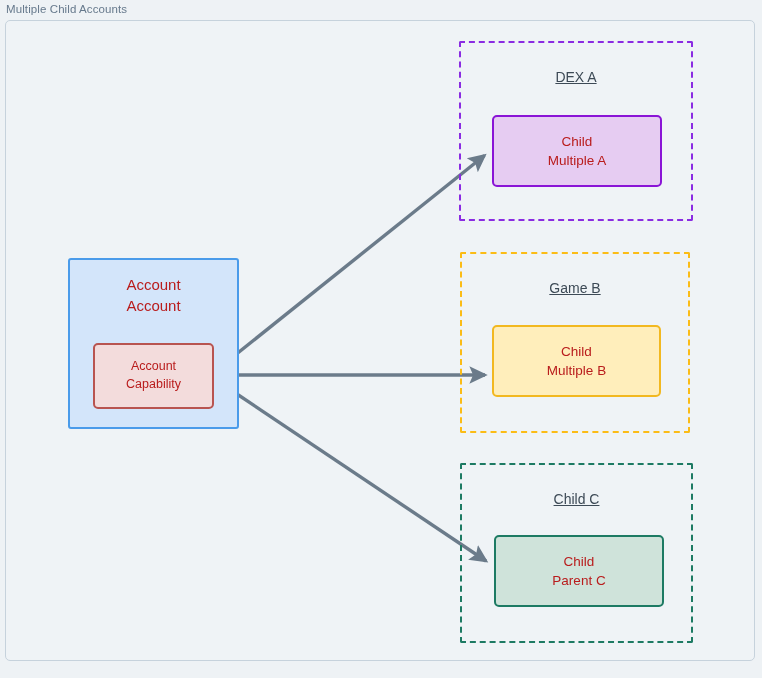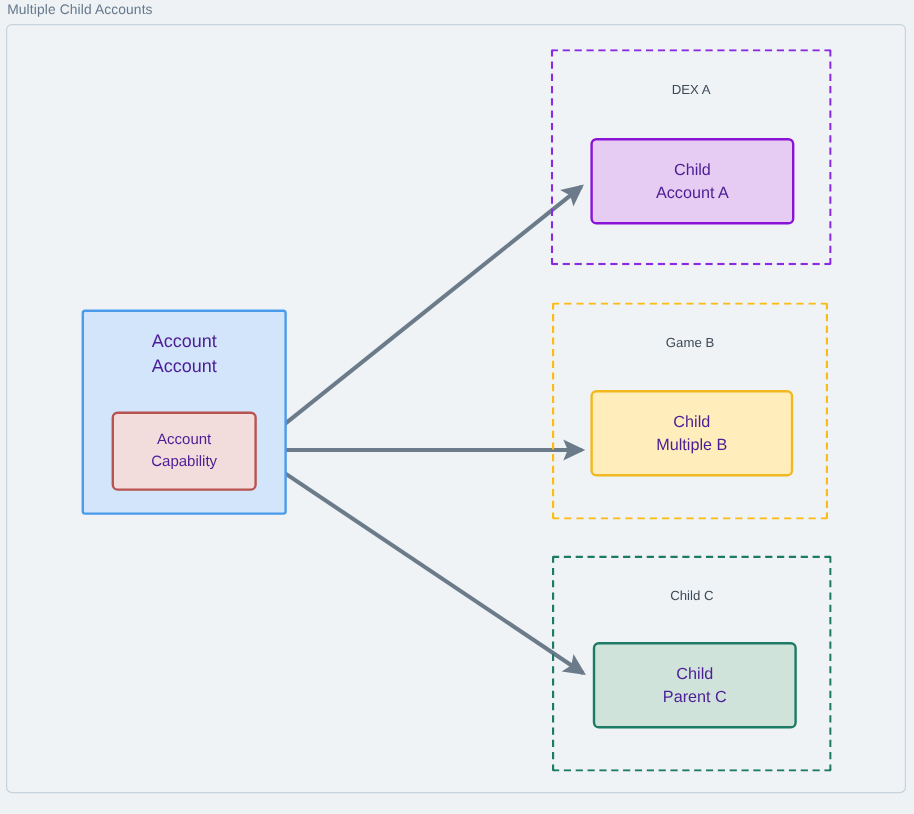--- a/index.html
+++ b/index.html
@@ -57,21 +57,21 @@
   
   .node {
     position: absolute;
     box-sizing: border-box;
     display: flex;
     flex-direction: column;
     align-items: center;
     justify-content: center;
     text-align: center;
     line-height: 1.42;
-    color: #4c1d95;
+    color: #b91c1c;
   }
 
   
   .parent-account {
     left: 68px;
     top: 258px;
     width: 171px;
     height: 171px;
     background: #d3e5fa;
     border: 2px solid #4a9bea;
@@ -101,24 +101,25 @@
     box-sizing: border-box;
     border-width: 2.5px;
     border-style: dashed;
     border-radius: 2px;
     background: transparent;
   }
   .group-title {
     position: absolute;
     width: 100%;
     text-align: center;
-    font-size: 11px;
+    font-size: 14px;
     color: #3d4a56;
     top: 26px;
     left: 0;
+    text-decoration: underline;
   }
 
   .group-dex   { left: 459px; top: 41px;  width: 234px; height: 180px; border-color: #8a2be2; }
   .group-defi  { left: 460px; top: 252px; width: 230px; height: 181px; border-color: #fbbc16; }
   .group-game  { left: 460px; top: 463px; width: 233px; height: 180px; border-color: #1d7a63; }
 
   
   .child-a {
     left: 492px; top: 115px; width: 170px; height: 72px;
     background: #e6ccf2; border: 2.5px solid #8a14d6; border-radius: 5px;
@@ -172,21 +173,21 @@
   <div class="node account-capability">
     <span class="label-line">Account</span>
     <span class="label-line">Capability</span>
   </div>
 
   <div class="group group-dex">
     <div class="group-title">DEX A</div>
   </div>
   <div class="node child-a">
     <span class="label-line">Child</span>
-    <span class="label-line">Account A</span>
+    <span class="label-line">Multiple A</span>
   </div>
 
   <div class="group group-defi">
     <div class="group-title">Game B</div>
   </div>
   <div class="node child-b">
     <span class="label-line">Child</span>
     <span class="label-line">Multiple B</span>
   </div>
 

